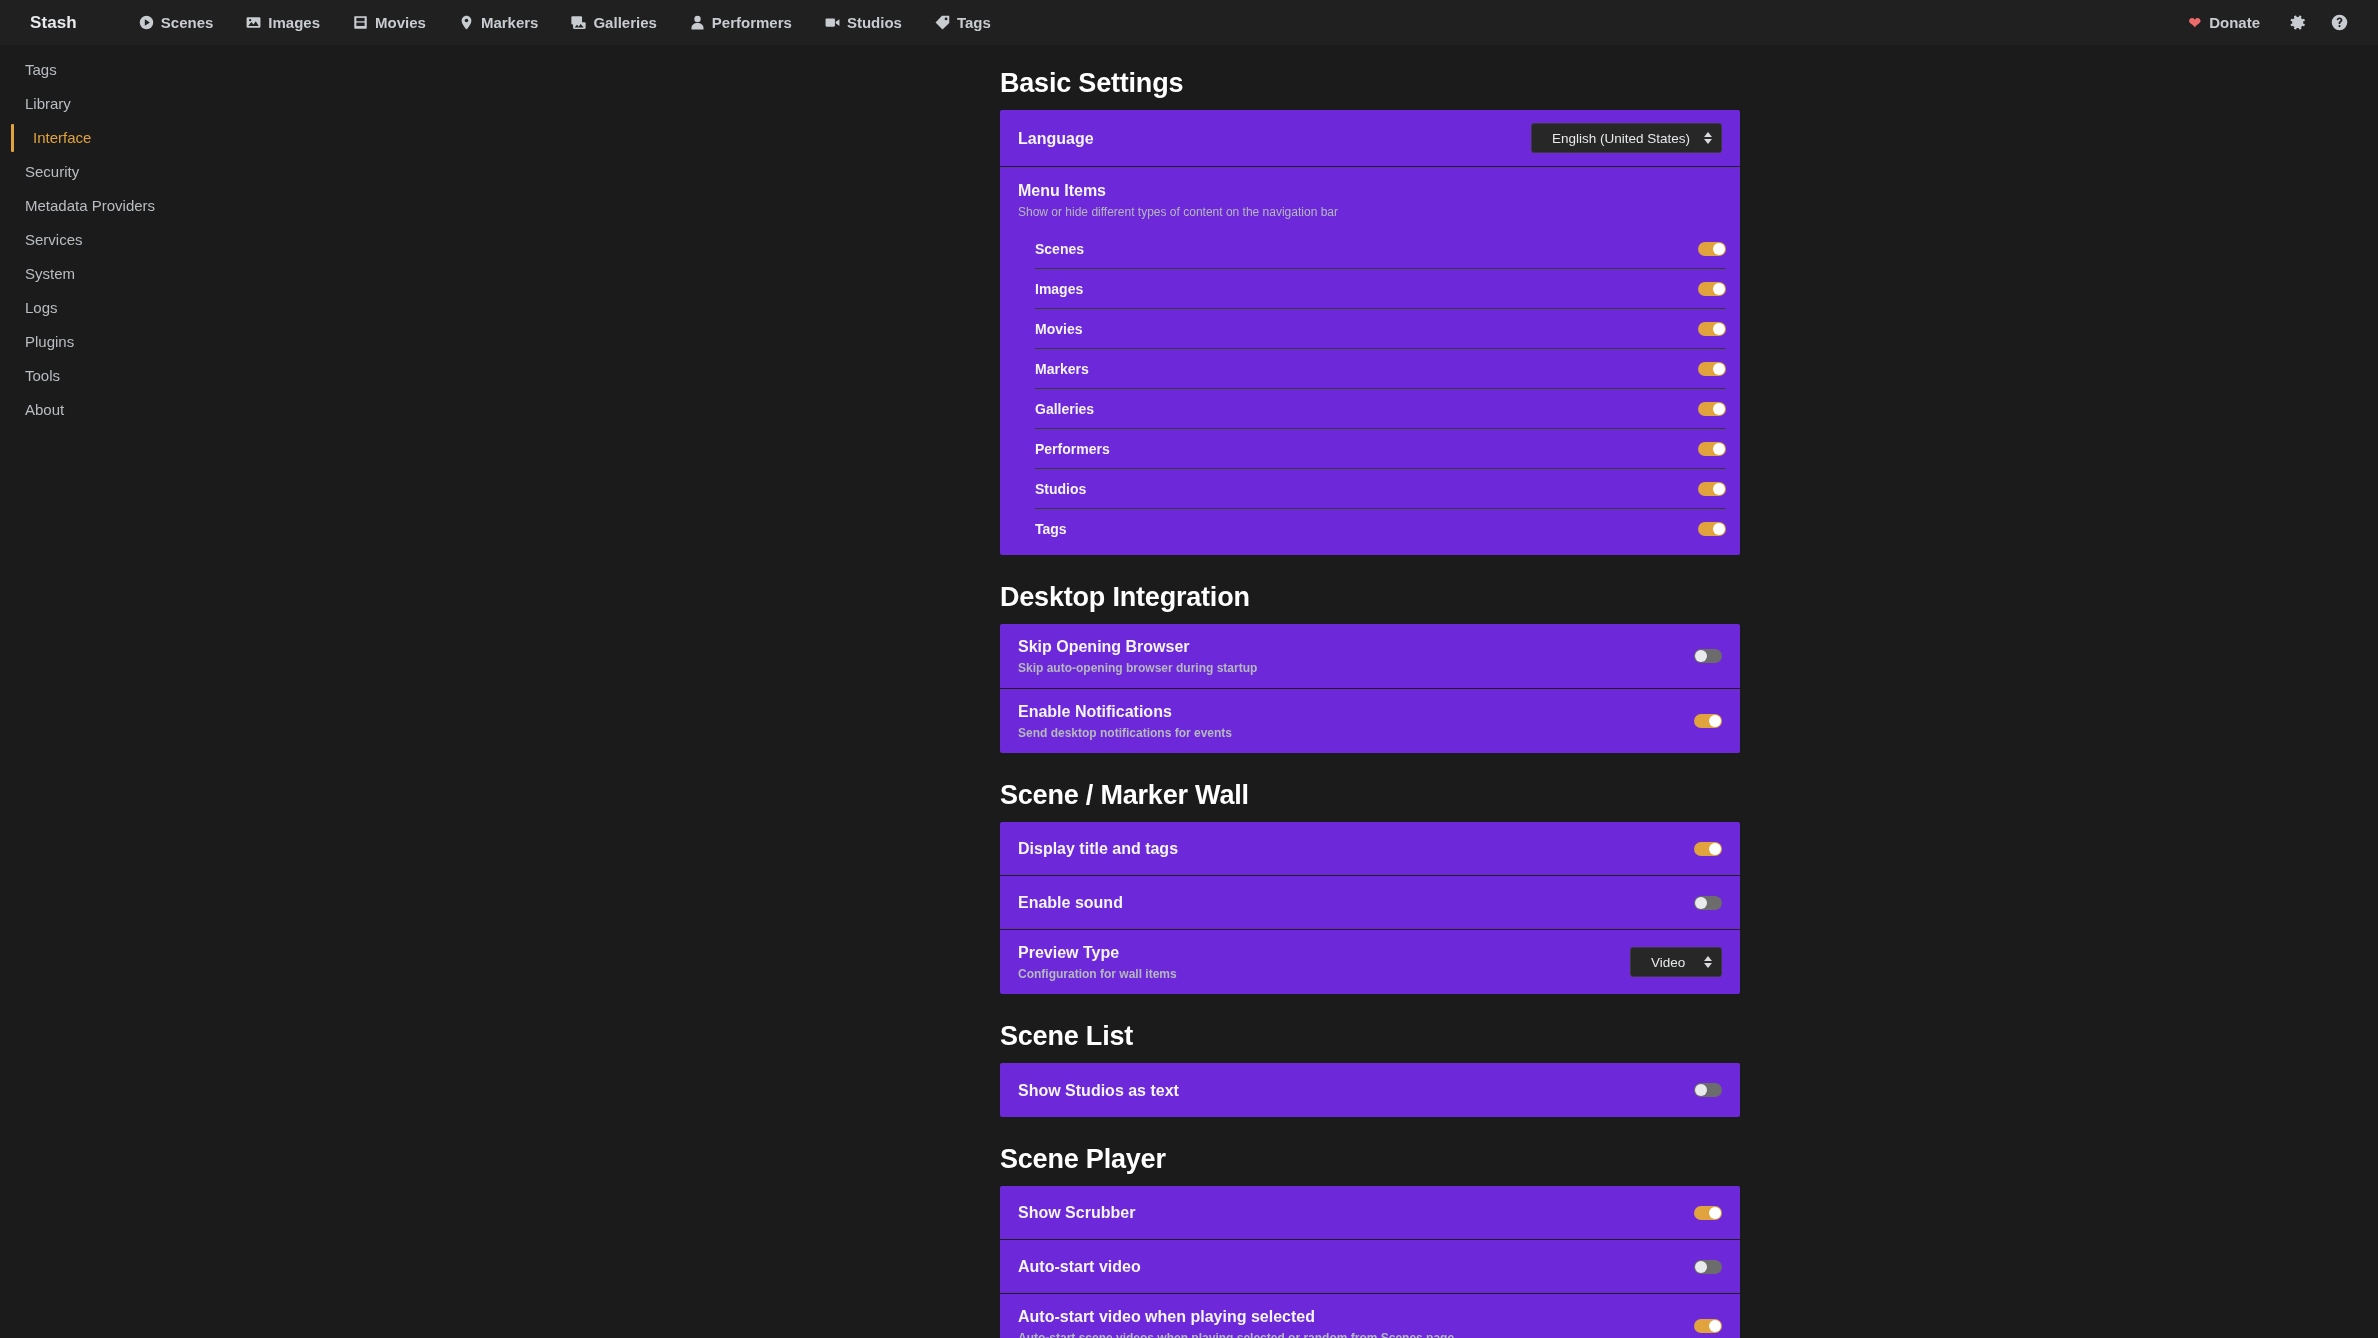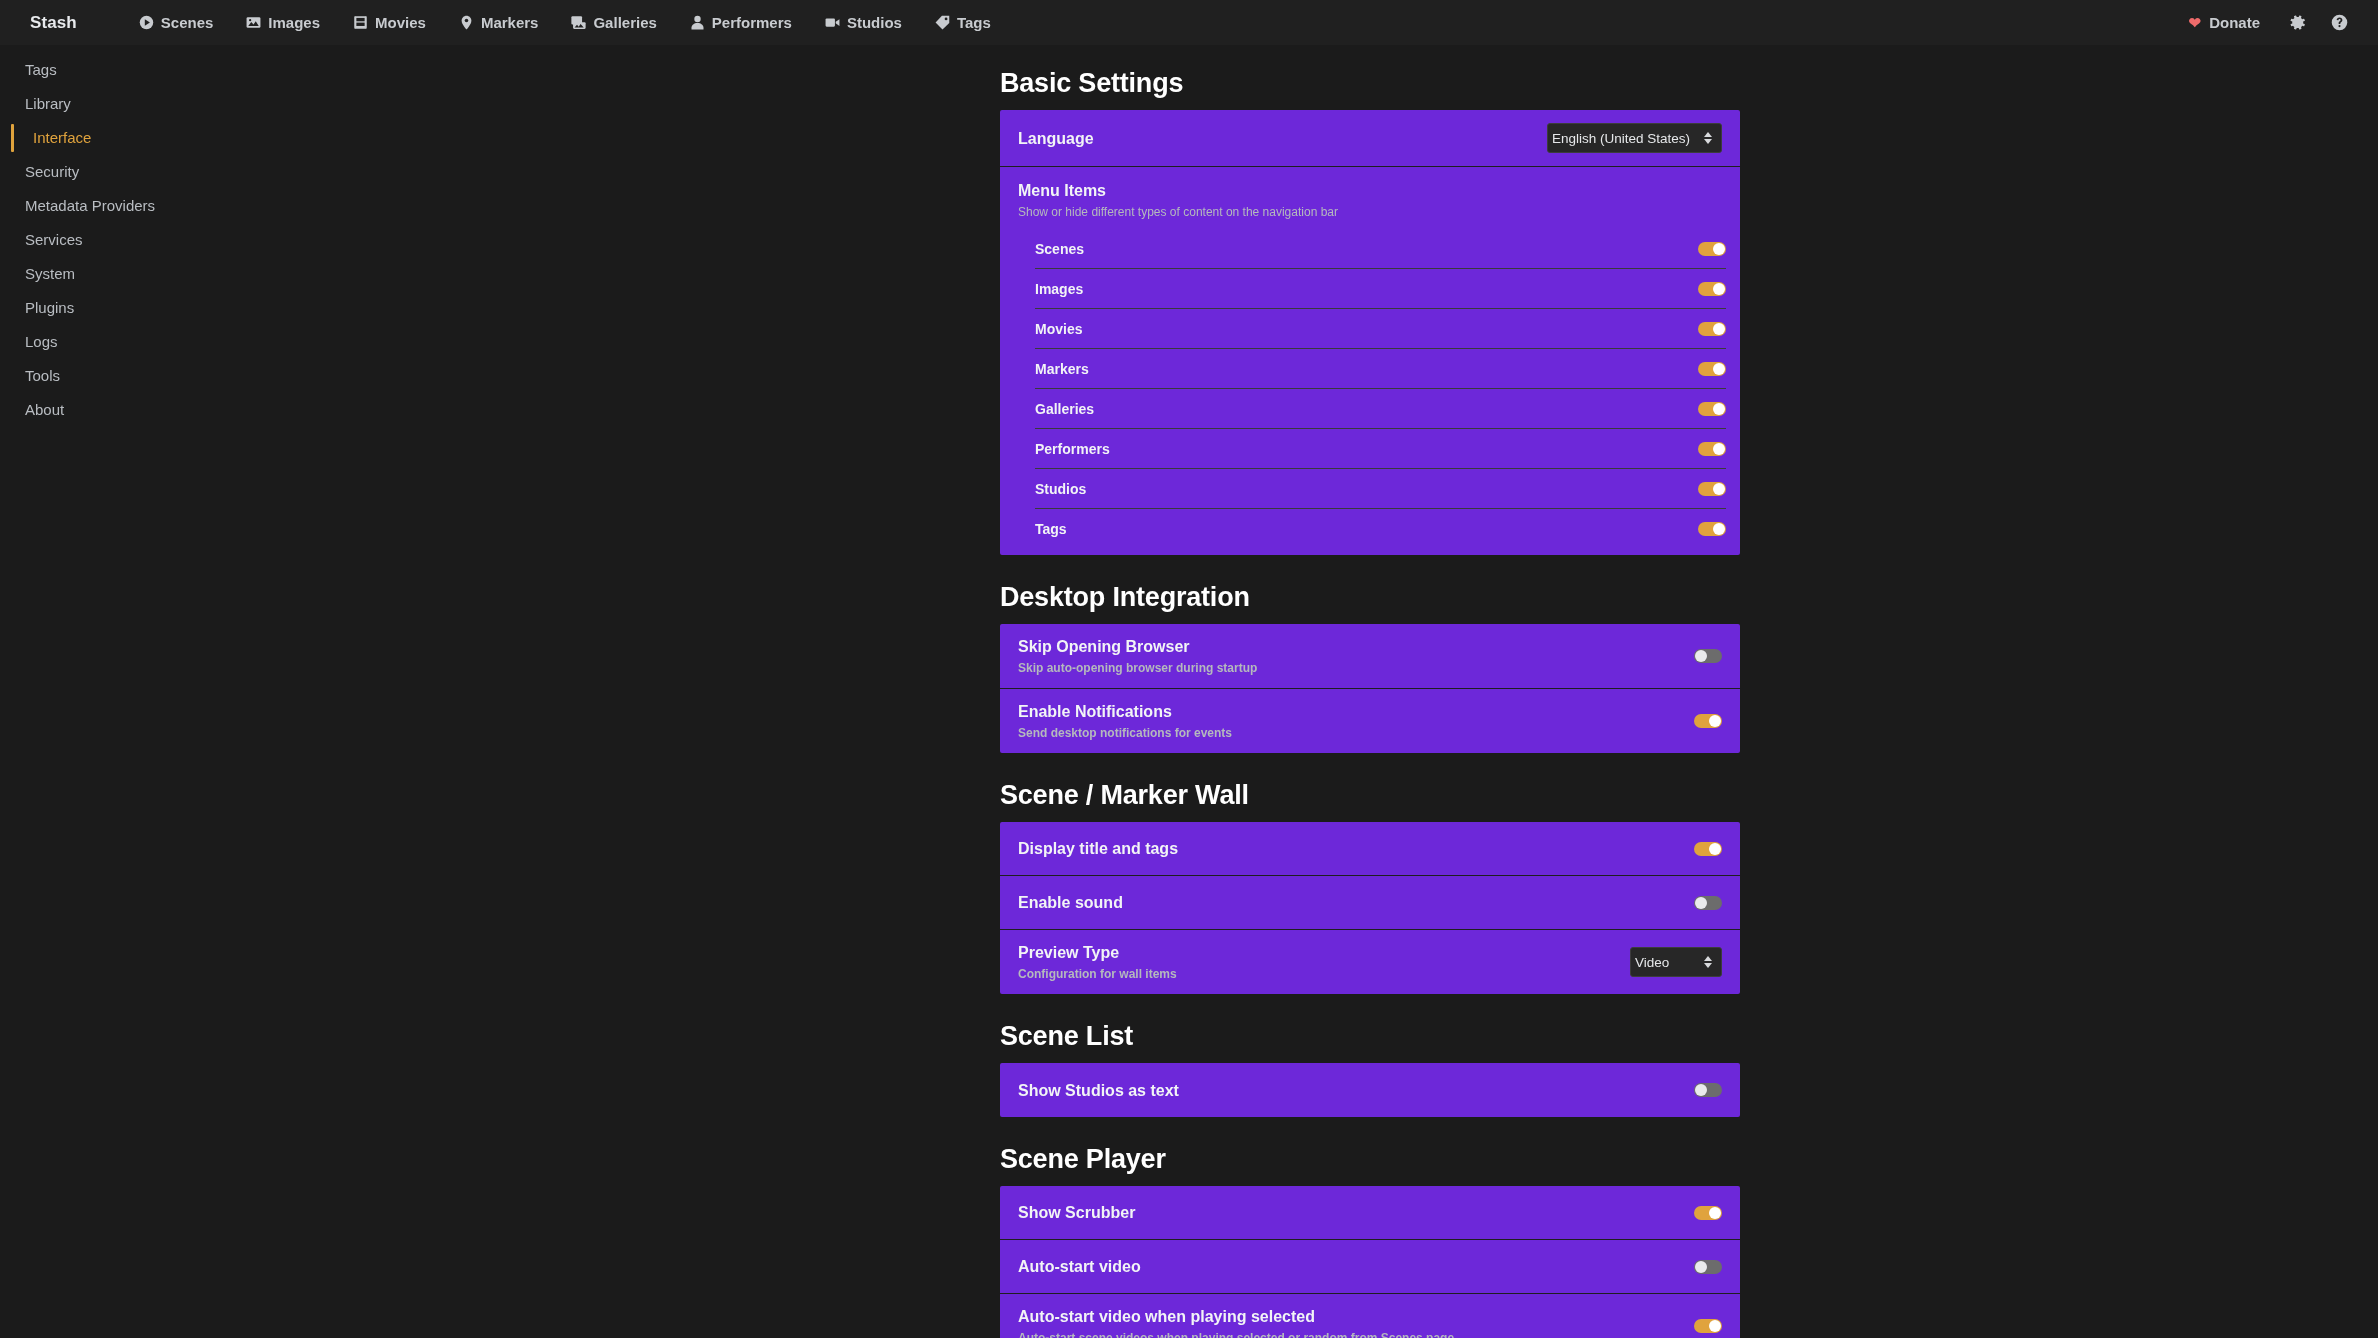--- a/index.html
+++ b/index.html
@@ -195,21 +195,21 @@
 
   
   .select {
     background: #272727;
     border: 1px solid #3c3c3c;
     border-radius: 3px;
     height: 30px;
     display: flex;
     align-items: center;
     justify-content: space-between;
-    padding: 0 9px 0 4px;
+    padding: 0 9px 0 20px;
     gap: 14px;
     color: #e6e8ea;
     font-size: 13.5px;
     min-width: 92px;
   }
   .select .caret {
     display: flex; flex-direction: column; gap: 2px;
     align-items: center;
   }
   .select .caret i {
@@ -344,22 +344,22 @@
 <div class="page">
 
   <div class="sidebar">
     <div class="side-item">Tags</div>
     <div class="side-item">Library</div>
     <div class="side-item active">Interface</div>
     <div class="side-item">Security</div>
     <div class="side-item">Metadata Providers</div>
     <div class="side-item">Services</div>
     <div class="side-item">System</div>
+    <div class="side-item">Logs</div>
     <div class="side-item">Plugins</div>
-    <div class="side-item">Logs</div>
     <div class="side-item">Tools</div>
     <div class="side-item">About</div>
   </div>
 
   <div class="content">
     <div class="content-inner">
 
       <h2 class="section-title">Basic Settings</h2>
       <div class="card">
 

